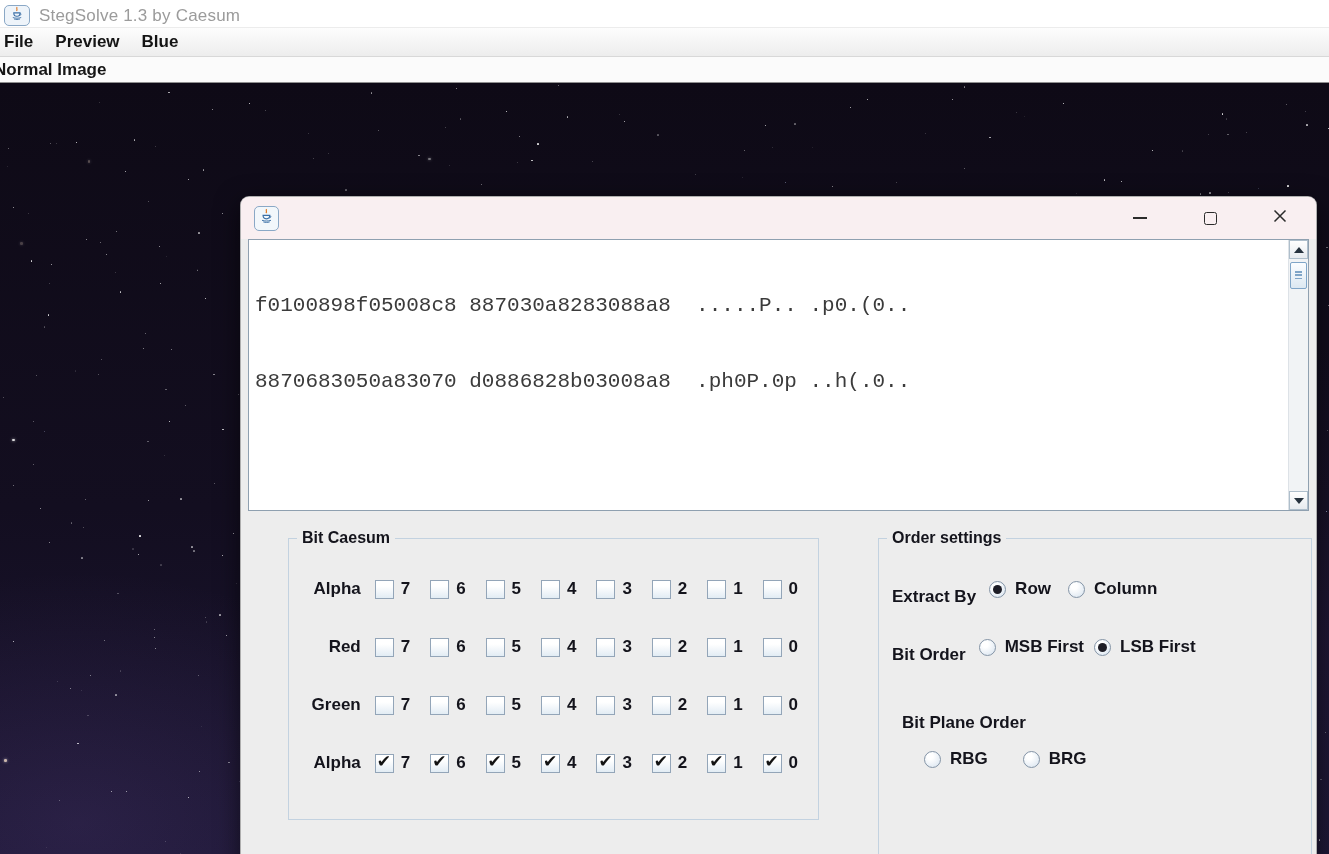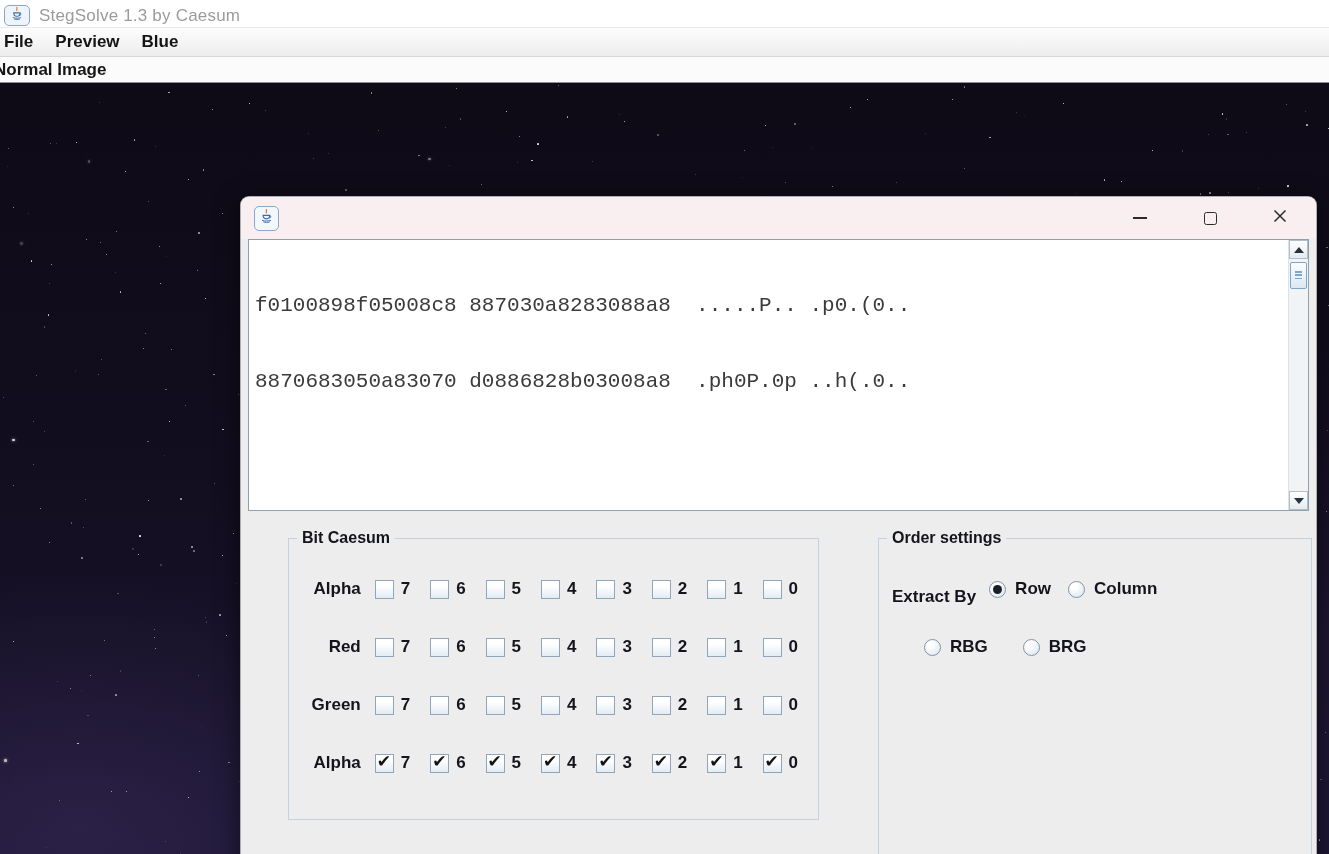--- a/index.html
+++ b/index.html
@@ -899,21 +899,35 @@
         <span class="radio-opt opt-a">
           <span class="radio on"></span>
           <span class="radio-text">Row</span>
         </span>
         <span class="radio-opt opt-b">
           <span class="radio"></span>
           <span class="radio-text">Column</span>
         </span>
       </div>
 
-
+      <div class="os-row row-bitorder">
+        <span class="os-label">Bit Order</span>
+        <span class="radio-opt opt-a">
+          <span class="radio"></span>
+          <span class="radio-text">MSB First</span>
+        </span>
+        <span class="radio-opt opt-b">
+          <span class="radio on"></span>
+          <span class="radio-text">LSB First</span>
+        </span>
+      </div>
+
+      <div class="bpo-label-row">
+        <span class="os-label">Bit Plane Order</span>
+      </div>
 
 
       <div class="bpo-radio-row">
         <span class="radio-opt">
           <span class="radio"></span>
           <span class="radio-text">RBG</span>
         </span>
         <span class="radio-opt">
           <span class="radio"></span>
           <span class="radio-text">BRG</span>

